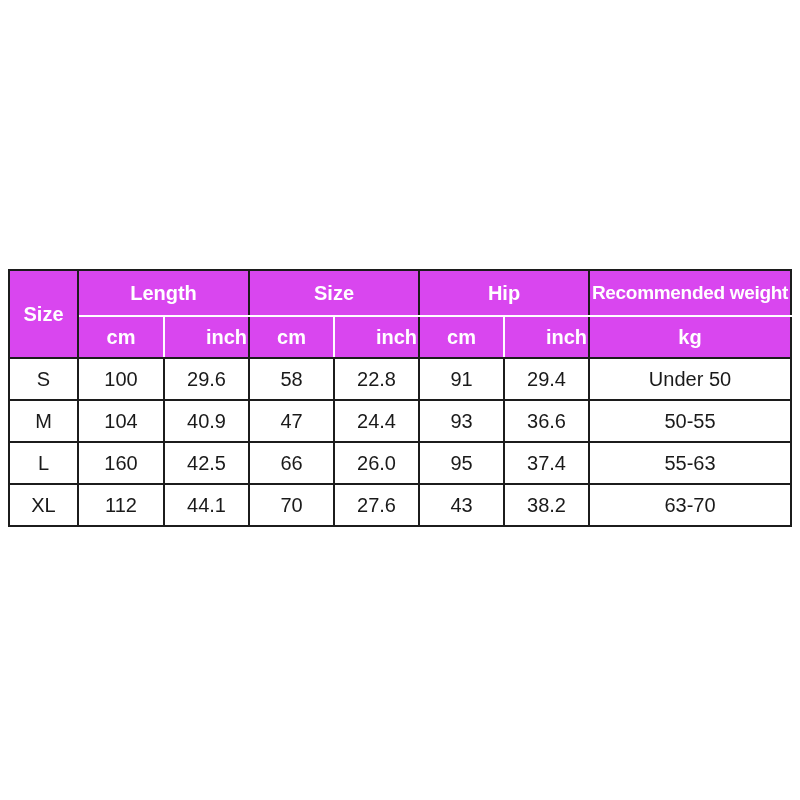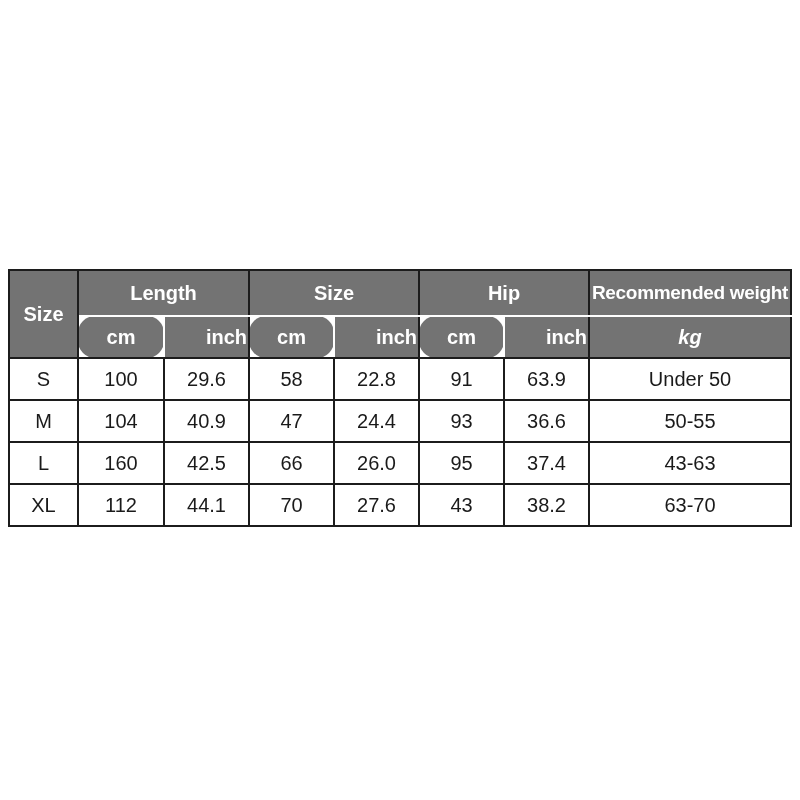--- a/index.html
+++ b/index.html
@@ -29,32 +29,32 @@
   table.size-chart td {
     border: 2px solid #1c1c1c;
     padding: 0;
     text-align: center;
     vertical-align: middle;
     overflow: hidden;
     white-space: nowrap;
   }
   
   thead th {
-    background: #737373;
+    background: #d946ef;
     color: #ffffff;
     font-weight: bold;
     font-size: 20px;
   }
   thead tr.group-row { height: 46px; }
   thead tr.unit-row  { height: 42px; }
   
   thead th.group    { border-bottom-color: #ffffff; }
-  thead th.u-cm     { border-top-color: #ffffff; border-right-color: #ffffff; border-radius: 17px; }
+  thead th.u-cm     { border-top-color: #ffffff; border-right-color: #ffffff; }
   thead th.u-inch   { border-top-color: #ffffff; border-left-color: #ffffff; padding-left: 40px; }
-  thead th.u-kg     { border-top-color: #ffffff; font-style: italic; }
+  thead th.u-kg     { border-top-color: #ffffff; }
   thead th.th-rec   { font-size: 19px; letter-spacing: -0.3px; text-align: center; }
   
   tbody tr { height: 42px; }
   tbody td {
     background: #ffffff;
     color: #1a1a1a;
     font-size: 20px;
   }
 </style>
 </head>
@@ -91,42 +91,42 @@
       </tr>
     </thead>
     <tbody>
       <tr>
         <td>S</td>
         <td>100</td>
         <td>29.6</td>
         <td>58</td>
         <td>22.8</td>
         <td>91</td>
-        <td>63.9</td>
+        <td>29.4</td>
         <td>Under 50</td>
       </tr>
       <tr>
         <td>M</td>
         <td>104</td>
         <td>40.9</td>
         <td>47</td>
         <td>24.4</td>
         <td>93</td>
         <td>36.6</td>
         <td>50-55</td>
       </tr>
       <tr>
         <td>L</td>
         <td>160</td>
         <td>42.5</td>
         <td>66</td>
         <td>26.0</td>
         <td>95</td>
         <td>37.4</td>
-        <td>43-63</td>
+        <td>55-63</td>
       </tr>
       <tr>
         <td>XL</td>
         <td>112</td>
         <td>44.1</td>
         <td>70</td>
         <td>27.6</td>
         <td>43</td>
         <td>38.2</td>
         <td>63-70</td>

